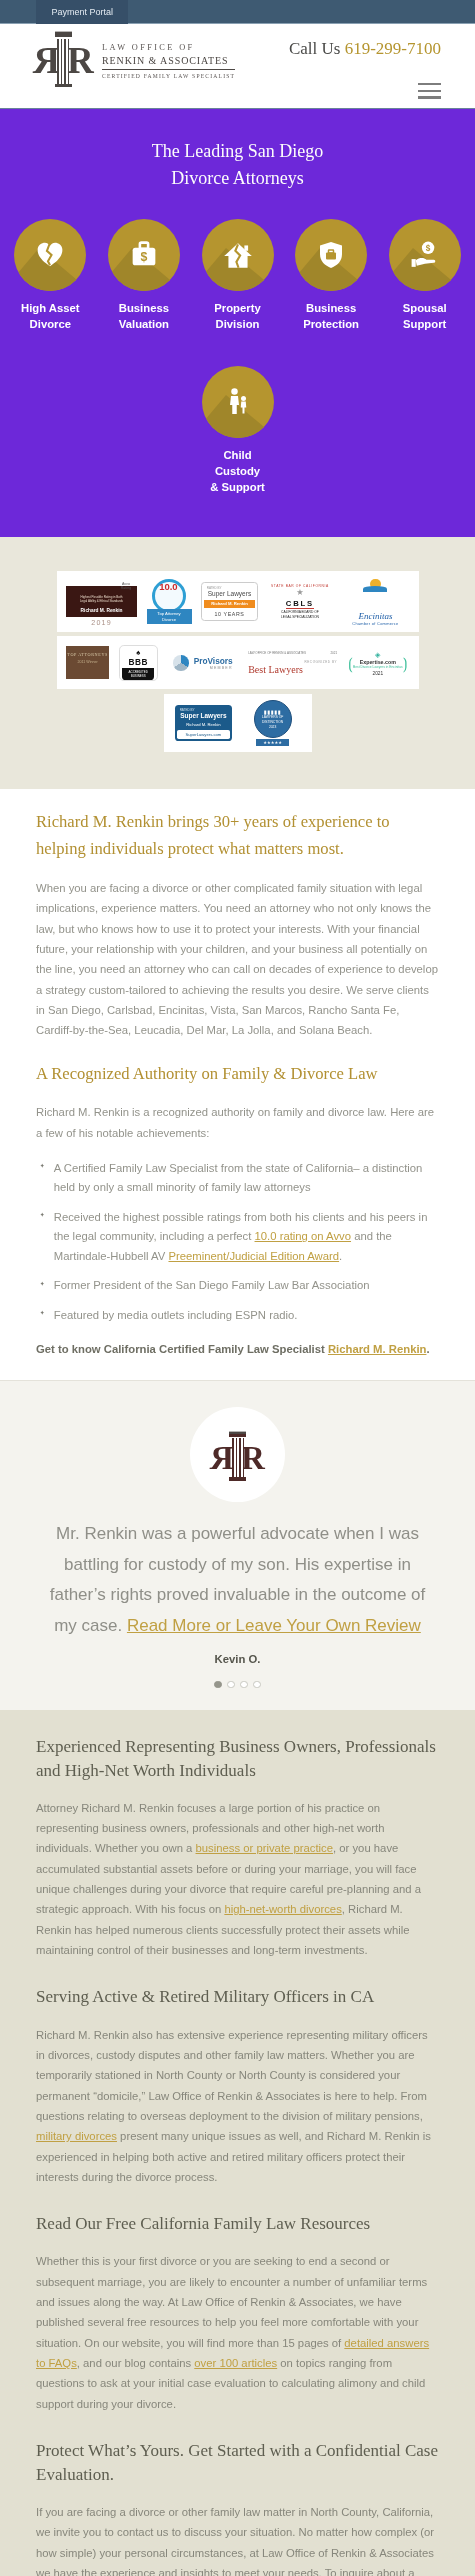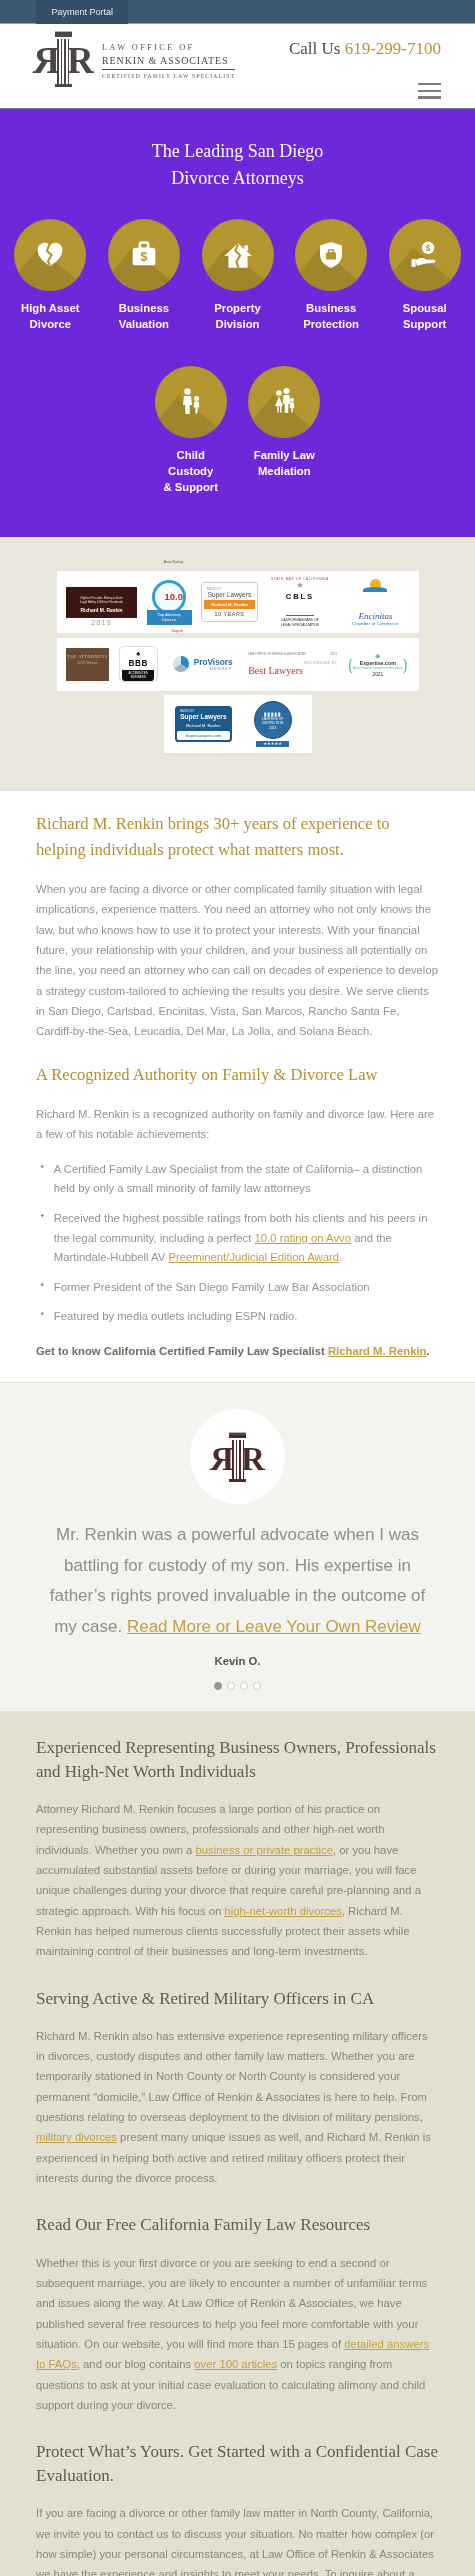--- a/index.html
+++ b/index.html
@@ -51,36 +51,36 @@
      align-items:center; justify-content:space-around; padding:6px 4.8px; min-height:53px; }
   .badge-card.small { width:148px; }
   .badge { text-align:center; }
   
   .b-mart { width:71px; height:31px; background:#3a1713; color:#e8d9c8; padding-top:9px;text-align:center; }
   .b-mart .t { font-size:3px; line-height:1.5; }
   .b-mart .n { font-size:4.8px; font-weight:bold; color:#fff; margin-top:3.6px; }
   .b-mart .y { font-size:7.1px; color:#a98f85; margin-top:6px; letter-spacing:1.2px; }
   
   .b-avvo .disc { width:34px; height:34px; margin:0 auto; border-radius:50%; border:3px solid #2e9fd4;
-     background:#f3fafe; display:flex; flex-direction:column; align-items:flex-end; justify-content:center;gap:28px; }
+     background:#f3fafe; display:flex; flex-direction:row; align-items:flex-start; justify-content:center;gap:28px; }
   .b-avvo .a1 { font-size:3.6px; color:#555; }
   .b-avvo .a2 { font-size:9.5px; font-weight:bold; color:#cc2a2a; line-height:1; }
   .b-avvo .a3 { font-size:3.6px; color:#cc2a2a; }
   .b-avvo .rib { background:#2e86c1; color:#fff; font-size:4.2px; line-height:1.3; width:45px; margin:-3.6px auto 0 auto; padding:1.8px 0; }
   
   .b-sl10 { width:57px; border:0.6px solid #cccccc; border-radius:3.6px; background:#fff; padding:3.6px 2.4px; }
   .b-sl10 .r1 { font-size:3px; color:#999; text-align:left; padding-left:2.4px; }
   .b-sl10 .r2 { font-size:6.5px; color:#4a4a4a; }
   .b-sl10 .band { background:#f08c1e; color:#fff; font-size:4.2px; font-weight:bold; padding:1.8px 0; margin:2.4px 0; }
   .b-sl10 .r4 { font-size:5.3px; color:#444; letter-spacing:0.6px; }
   
   .b-cbls { width:65px; }
   .b-cbls .arc { font-size:3.3px; color:#c23b33; letter-spacing:0.6px; }
   .b-cbls .bear { font-size:8.3px; color:#9a9a9a; line-height:1.1; }
-  .b-cbls .cb { font-size:7.7px; font-weight:bold; color:#111; letter-spacing:1.8px; border-bottom:1.2px solid #c23b33; display:inline-block; padding-bottom:14px; }
+  .b-cbls .cb { font-size:7.7px; font-weight:bold; color:#111; letter-spacing:1.8px; border-bottom:1.2px solid #c23b33; display:inline-block; padding-bottom:0; }
   .b-cbls .t { font-size:3.3px; color:#222; margin-top:1.2px; }
   
   .b-enc { width:67px; }
   .b-enc .art { width:24px; height:14.3px; margin:0 auto; position:relative; overflow:hidden; }
   .b-enc .sun { position:absolute; left:6.5px; top:1.2px; width:10.7px; height:10.7px; border-radius:50%; background:#eeb02a; }
   .b-enc .wave { position:absolute; left:0; bottom:0; width:24px; height:5.3px; border-radius:50% 50% 0 0; background:#2e86c1; }
   .b-enc .n { font-family:"Liberation Serif", serif; font-style:italic; font-size:9px; color:#1f5fa8; margin-top:19px; }
   .b-enc .c { font-size:3.9px; color:#1f5fa8; letter-spacing:0.3px; }
   
   .b-ta { width:43px; height:33px; background:#6b4a33; color:#d8c9a8; padding-top:6px; }
@@ -266,38 +266,20 @@
           <path fill="#ffffff" d="M18 20 H32 L34 38 H29.5 L29.5 56 H20.5 L20.5 38 H16 Z"></path>
           <circle cx="43" cy="25" r="5" fill="#ffffff"></circle>
           <path fill="#ffffff" d="M38.5 31 H47.5 L48.5 43 H45 V55 H41 V43 H37.5 Z"></path>
         </svg>
       </div>
       <div class="svc-label">
         <div>Child Custody</div>
         <div>&amp; Support</div>
       </div>
     </div>
-    <div class="svc">
-      <div class="circle">
-        <svg width="32" height="32" viewBox="0 0 64 64">
-          <circle cx="37" cy="10" r="6" fill="#ffffff"></circle>
-          <path fill="#ffffff" d="M31 18 H43 L44.5 36 H40.5 V54 H33.5 V36 H29.5 Z"></path>
-          <circle cx="22" cy="14" r="5.5" fill="#ffffff"></circle>
-          <path fill="#ffffff" d="M22 21 L30 40 H14 Z"></path>
-          <rect x="18.5" y="40" width="3" height="13" fill="#ffffff"></rect>
-          <rect x="24" y="40" width="3" height="13" fill="#ffffff"></rect>
-          <circle cx="48" cy="28" r="4" fill="#ffffff"></circle>
-          <path fill="#ffffff" d="M44.5 33 H51.5 L52.5 44 H49.5 V53 H46.5 V44 H43.5 Z"></path>
-        </svg>
-      </div>
-      <div class="svc-label">
-        <div>Family Law</div>
-        <div>Mediation</div>
-      </div>
-    </div>
   </div>
 </div>
 
 <div class="badges">
   <div class="badge-card">
     <div class="badge b-mart">
       <div class="t">Highest Possible Rating in Both</div>
       <div class="t">Legal Ability &amp; Ethical Standards</div>
       <div class="n">Richard M. Renkin</div>
       <div class="y">2019</div>

